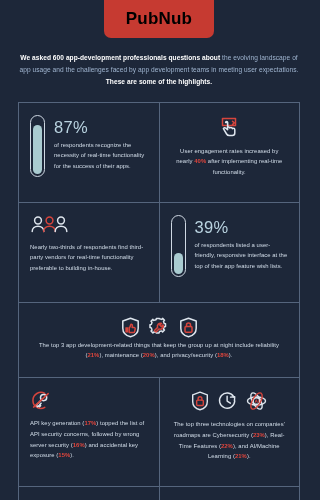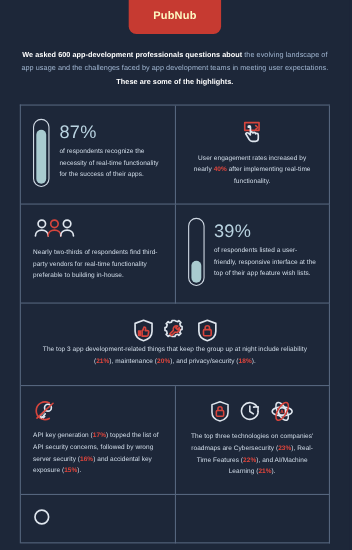--- a/index.html
+++ b/index.html
@@ -9,22 +9,22 @@
     font-family: "Liberation Sans", sans-serif;
     overflow: hidden;
   }
   .page { position: relative; width: 318px; height: 500px; background: #1d2739; }
 
   
   .logo-wrap { display: flex; justify-content: center; }
   .logo {
     background: #c63a31;
     border-radius: 0 0 7px 7px;
-    color: #fef9c3;
-    font-size: 10px;
+    color: #000000;
+    font-size: 17px;
     font-weight: 700;
     letter-spacing: .2px;
     padding: 10px 22px 11px 22px;
     line-height: 1;
   }
 
   
   .intro {
     margin: 14px 18px 0 18px;
     text-align: center;
@@ -40,21 +40,21 @@
     margin: 13px 18px 0 18px;
     border-top: 1px solid #55657d;
     border-left: 1px solid #55657d;
   }
   .row { display: flex; }
   .cell {
     border-right: 1px solid #55657d;
     border-bottom: 1px solid #55657d;
     flex: 1 1 50%;
     min-width: 0;
-    padding: 12px 11px 15px 11px;
+    padding: 12px 11px 25px 11px;
     display: flex;
     position: relative;
   }
   .cell.full { flex: 1 1 100%; flex-direction: column; align-items: center;
                padding: 14px 16px 16px 16px; }
   .cell.stat { align-items: center; gap: 9px; }
   .cell.col  { flex-direction: column; align-items: flex-start; gap: 7px; }
   .cell.centered { flex-direction: column; align-items: center; gap: 8px;
                    padding: 13px 12px 14px 12px; }
 

